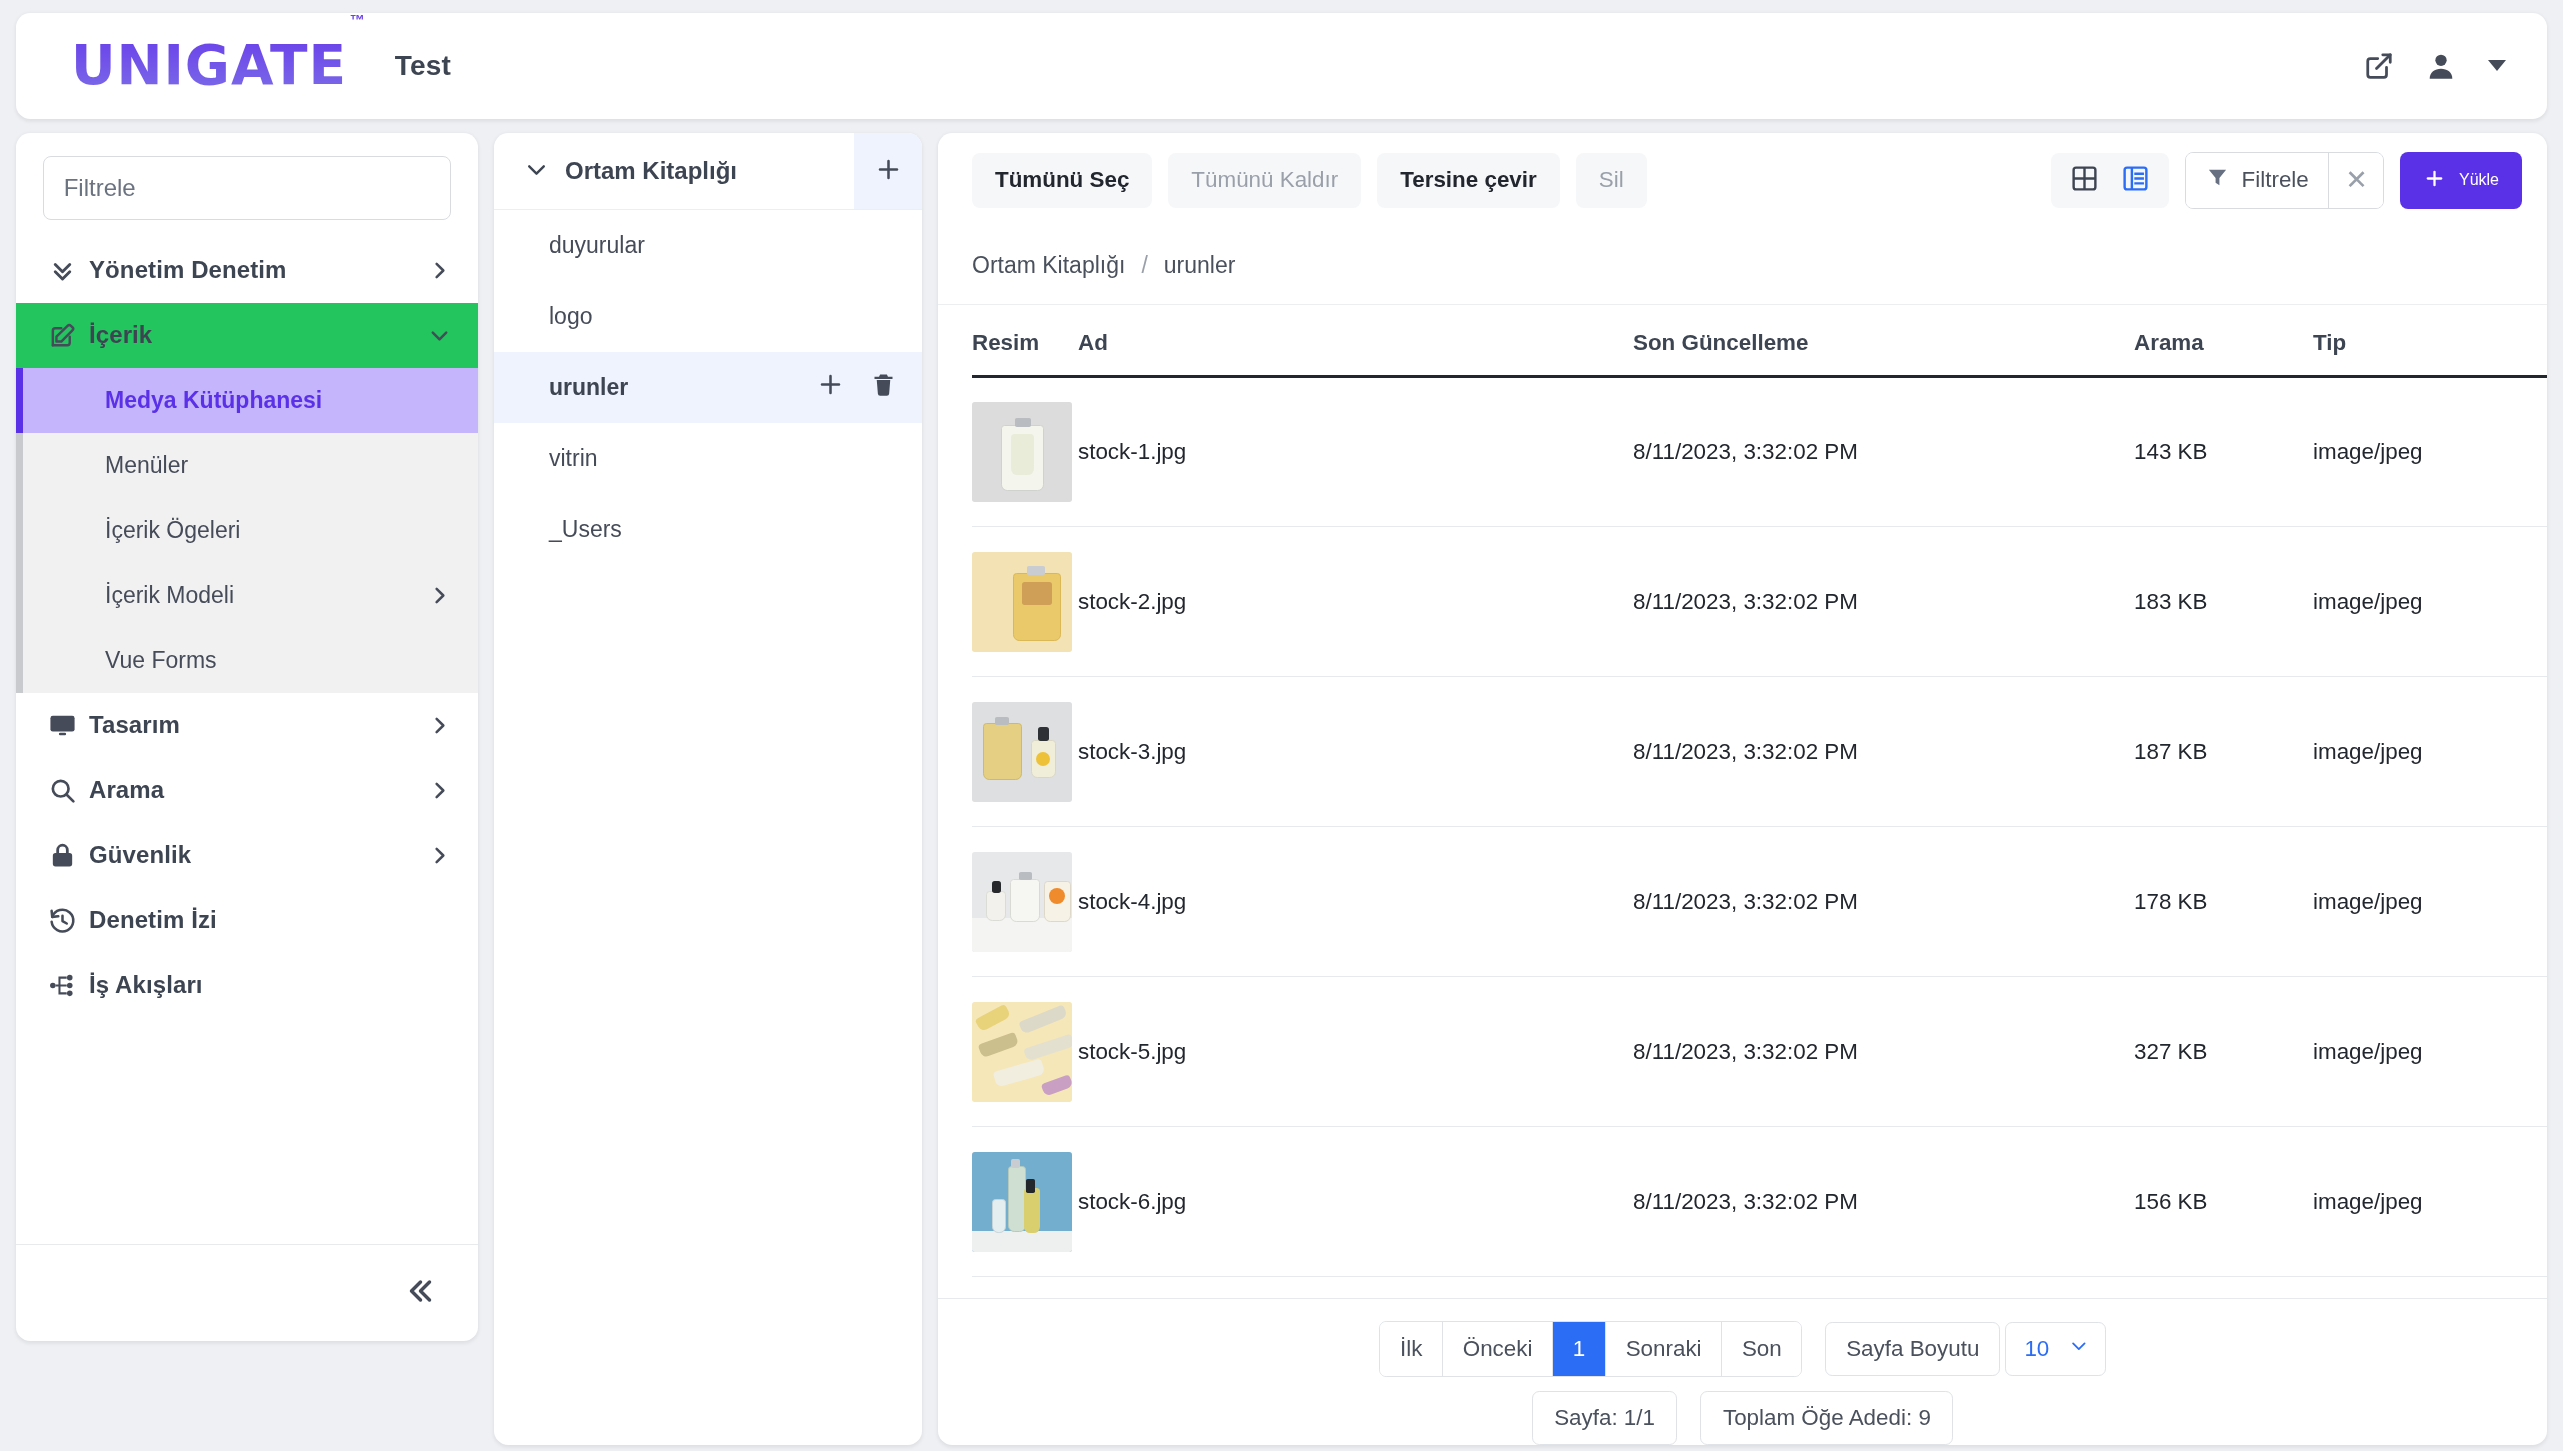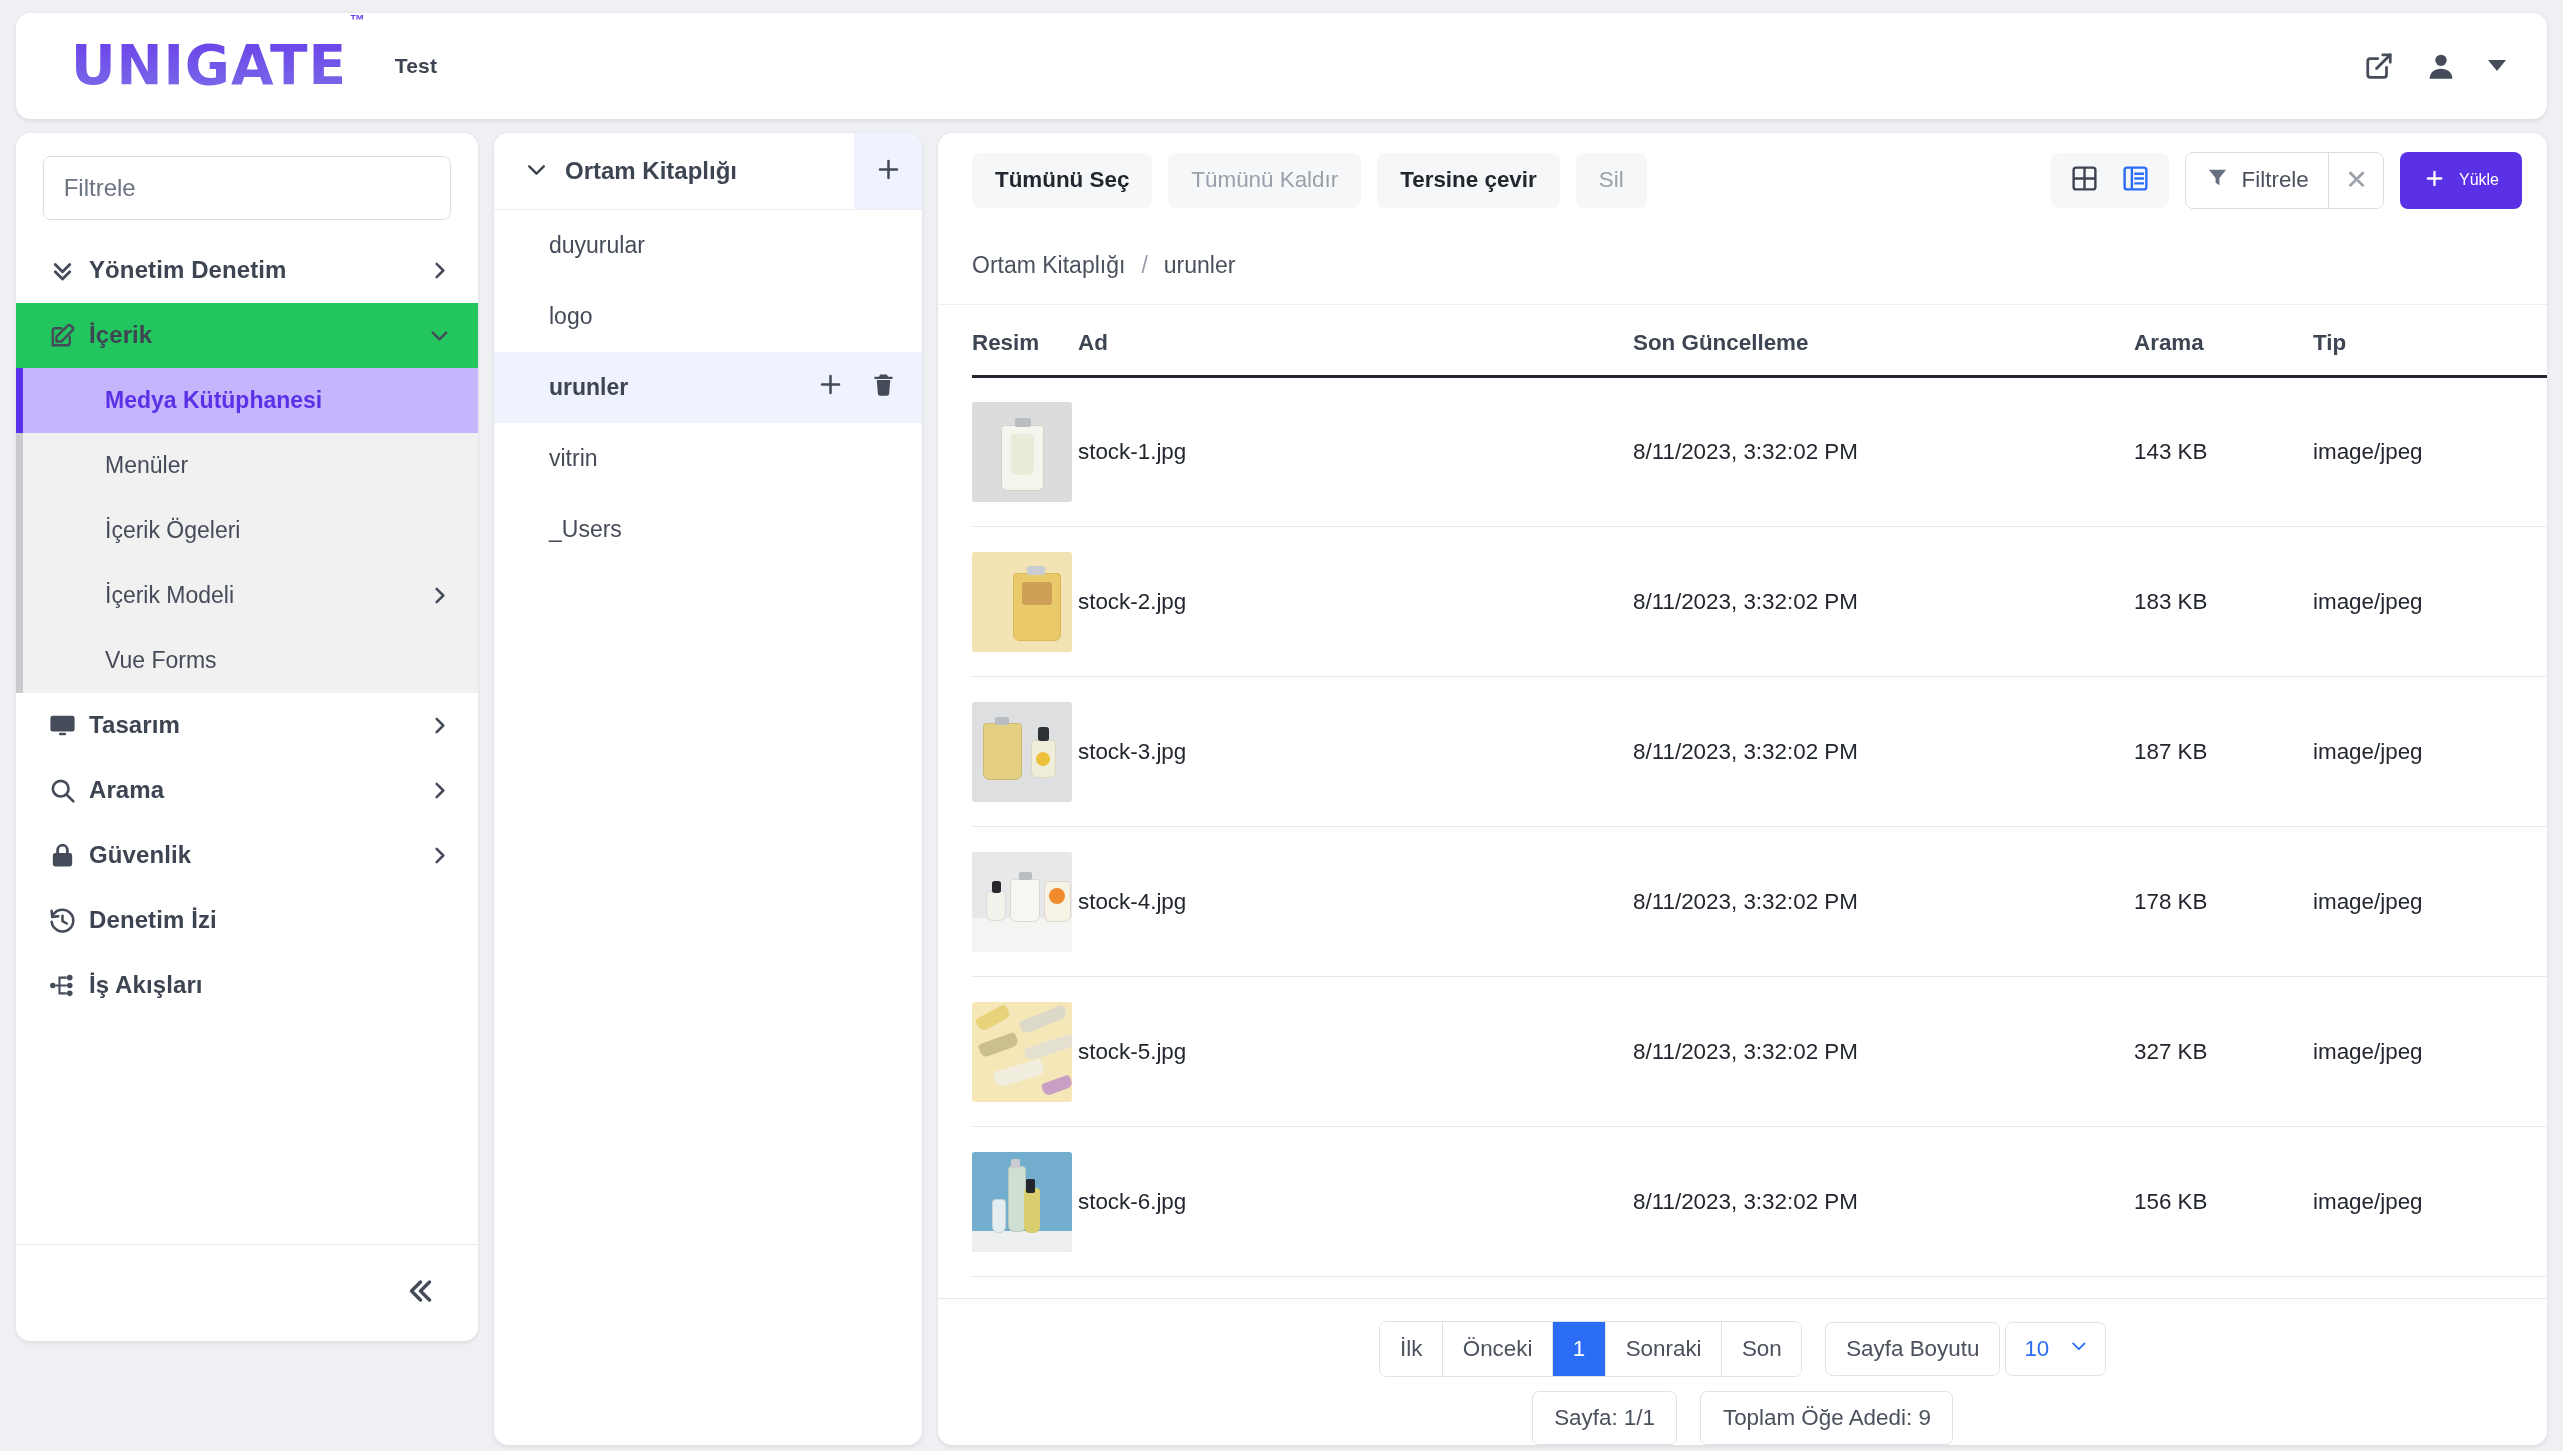--- a/index.html
+++ b/index.html
@@ -20,21 +20,21 @@
     position: relative;
   }
   .brand { display: flex; align-items: flex-start; }
   .logo-word {
     font-size: 55px; font-weight: 700; letter-spacing: 0.9px;
     background: linear-gradient(180deg,#6a42ea 0%,#7b6ae8 100%);
     -webkit-background-clip: text; background-clip: text; color: transparent;
     font-family: "DejaVu Sans", sans-serif; line-height: 1;
   }
   .logo-tm { font-size: 15px; color:#6a42ea; font-weight: 700; margin-left: 2.7px; position: relative; top: -27px; }
-  .env-label { margin-left: 30px; font-size: 21px; font-weight: 700; color: #3e4552; letter-spacing: 0.2px; }
+  .env-label { margin-left: 30px; font-size: 28px; font-weight: 700; color: #3e4552; letter-spacing: 0.2px; }
   .topbar-right { margin-left: auto; display: flex; align-items: center; gap: 30px; }
   .icon-btn { display:flex; align-items:center; justify-content:center; cursor:pointer; }
   .caret-dn { width:0;height:0;border-left:9.8px solid transparent;border-right:9.8px solid transparent;border-top:11.6px solid #454b58; }
 
   
   .body-row { display: flex; gap: 16px; margin-top: 14.3px; height: 1312px; align-items: flex-start; }
 
   
   .sidebar {
     width: 462px; background: #fff; border-radius: 14.3px;

